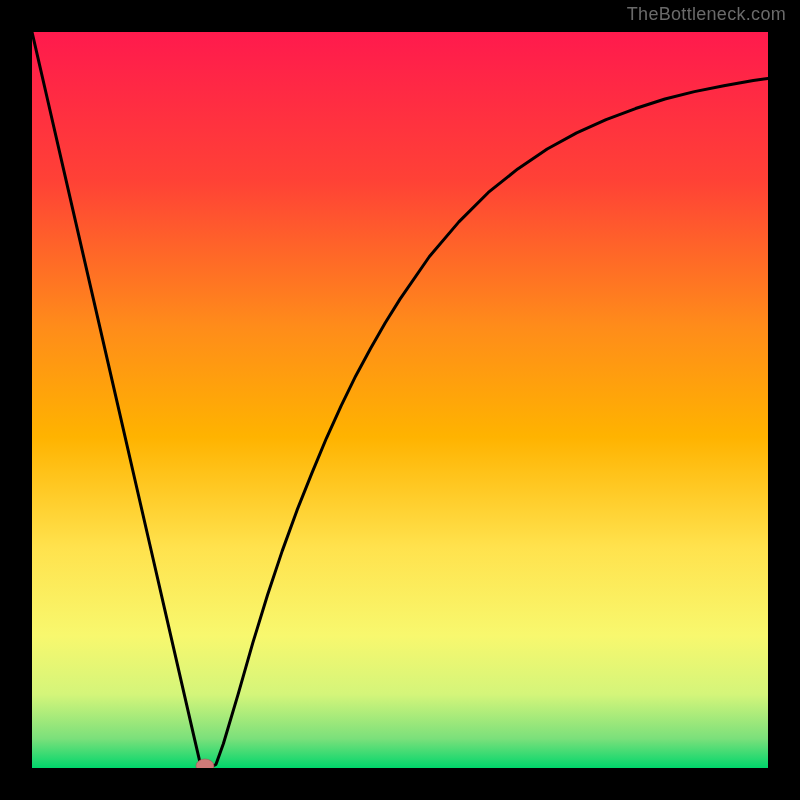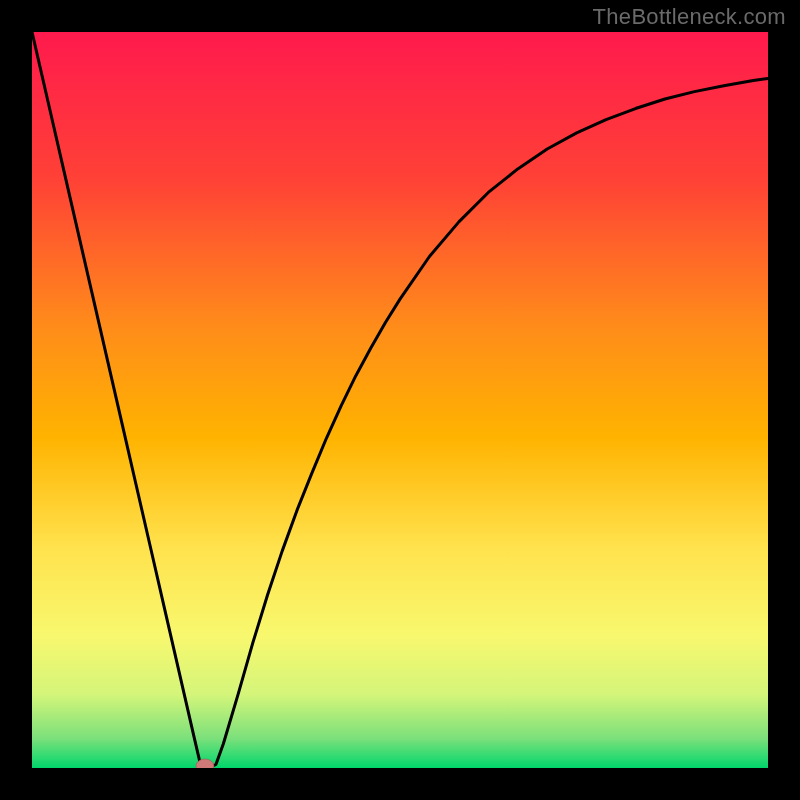--- a/index.html
+++ b/index.html
@@ -23,21 +23,21 @@
     top: 32px;
     width: 736px;
     height: 736px;
     overflow: hidden;
   }
   .watermark {
     position: absolute;
     top: 4px;
     right: 14px;
     color: #6a6a6a;
-    font-size: 22px;
+    font-size: 18px;
     letter-spacing: 0.3px;
     user-select: none;
   }
   svg { display: block; }
 </style>
 </head>
 <body>
 
 <div class="frame">
 

